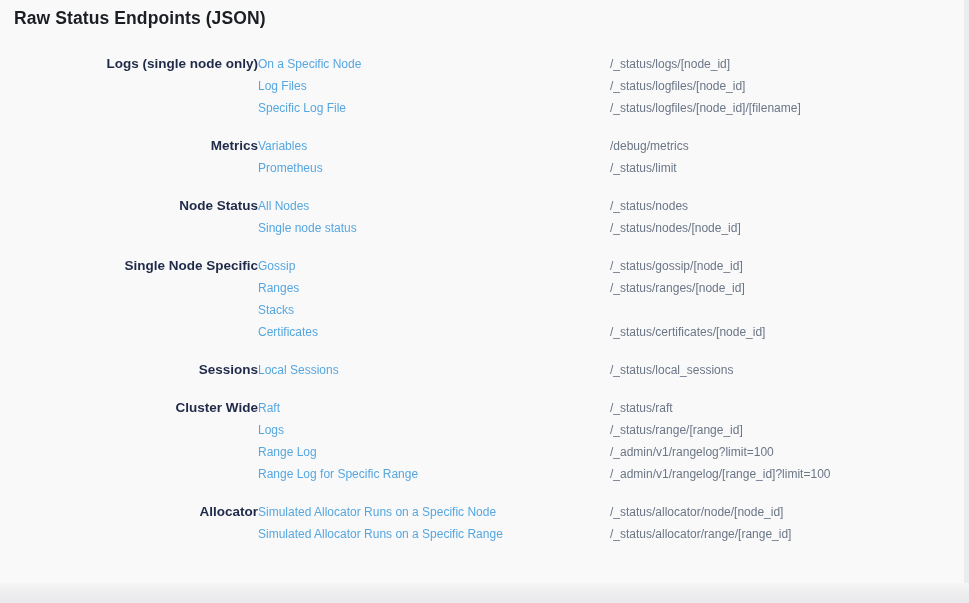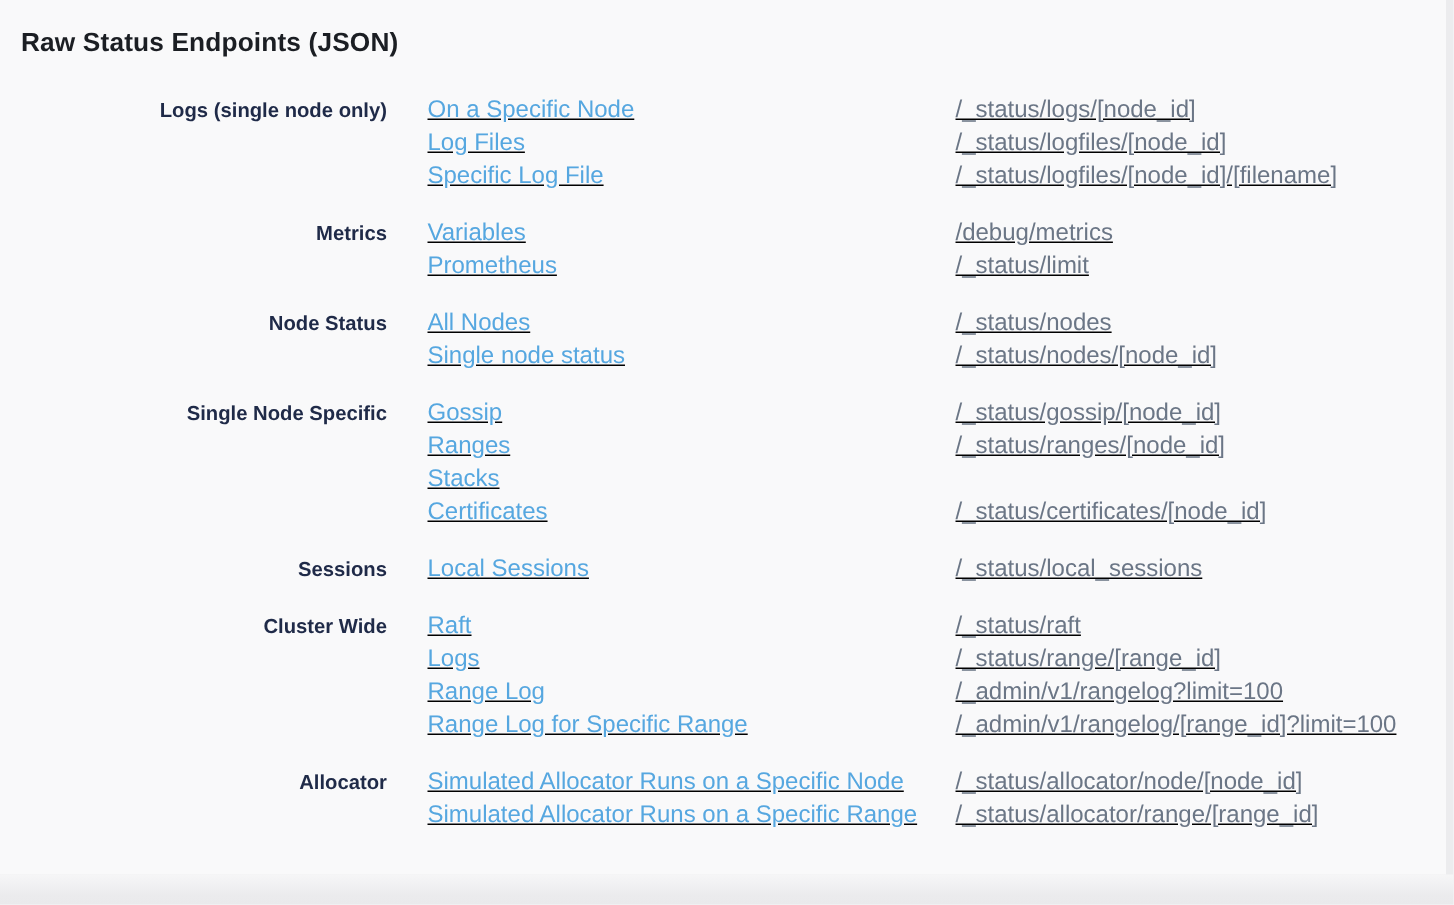--- a/index.html
+++ b/index.html
@@ -9,53 +9,51 @@
   html,body{margin:0;padding:0;}
   body{
     width:969px;height:603px;overflow:hidden;
     background:#ececee;
     font-family:"Liberation Sans", sans-serif;
     -webkit-font-smoothing:antialiased;
   }
   .content{
     width:964px;height:583px;
     background:var(--bg);
-    padding-top:16px;
+    padding-top:6px;
   }
   .page-title{
     margin:0 0 0 14px;
     font-size:17.5px;
     font-weight:600;
     line-height:24px;
     color:var(--title);
     letter-spacing:.1px;
   }
   .groups{margin-top:23px;}
   .group{
     display:grid;
     grid-template-columns:258px 1fr;
-    column-gap:27px;
     margin-bottom:16px;
   }
   .category{
     text-align:right;
     font-size:13.5px;
     font-weight:600;
     color:var(--category);
     line-height:22px;
     white-space:nowrap;
   }
   .entries{min-width:0;}
   .entry{
     display:grid;
     grid-template-columns:352px 1fr;
     line-height:22px;
-    font-size:16px;
+    font-size:12px;
     white-space:nowrap;
-    text-decoration:underline;
   }
   .link{
     color:var(--link);
     text-decoration:none;
     cursor:pointer;
   }
   .path{color:var(--path);}
   .footer-band{
     height:20px;
     background:linear-gradient(to bottom,#f6f6f7 0%,#ebebed 70%,#eaeaec 100%);

